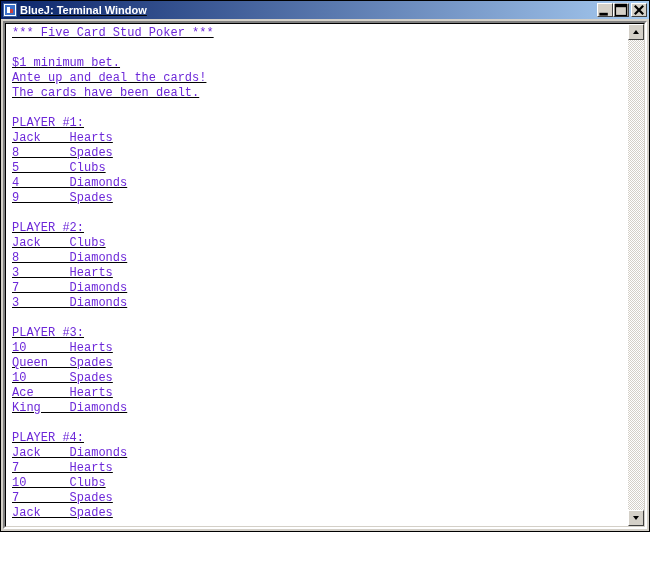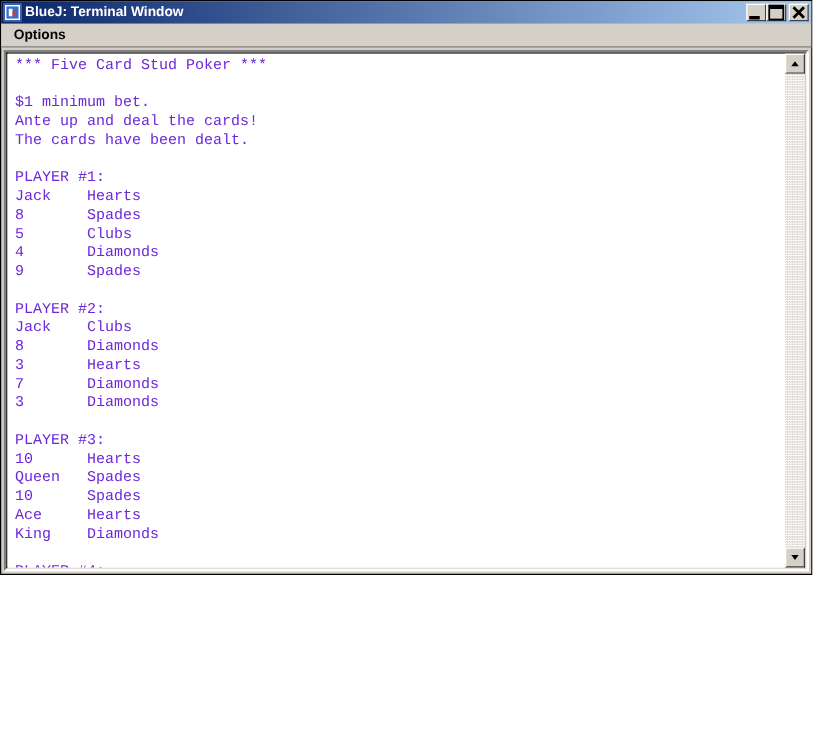--- a/index.html
+++ b/index.html
@@ -4,25 +4,26 @@
 <style>
   * { box-sizing: border-box; margin: 0; padding: 0; }
   body {
     background: #ffffff;
     font-family: Tahoma, Arial, sans-serif;
     font-size: 11px;
     overflow: hidden;
   }
   .window {
     width: 650px;
-    height: 460px;
+    height: 532px;
     border: 1px solid #000;
     background: #d4d0c8;
     display: flex;
     flex-direction: column;
+    text-decoration: underline;
   }
   .titlebar {
     height: 18px;
     background: linear-gradient(to right, #0a246a, #a6caf0);
     color: #fff;
     display: flex;
     align-items: center;
     padding: 0 2px;
     font-weight: bold;
   }
@@ -157,23 +158,20 @@
           </svg>
       </div>
       <div class="win-btn close">
         <svg viewBox="0 0 10 10">
             <path d="M2 2 L8 8 M8 2 L2 8" stroke="#000" stroke-width="1.6"></path>
           </svg>
       </div>
     </div>
   </div>
 
-  <div class="menubar">
-    <span class="menu-item">Options</span>
-  </div>
 
   <div class="content-outer">
     <div class="terminal-frame">
       <div class="terminal-inner-border">
         <div class="terminal-body">
           <pre class="terminal-text" id="terminal-text">*** Five Card Stud Poker ***
 
 $1 minimum bet.
 Ante up and deal the cards!
 The cards have been dealt.

